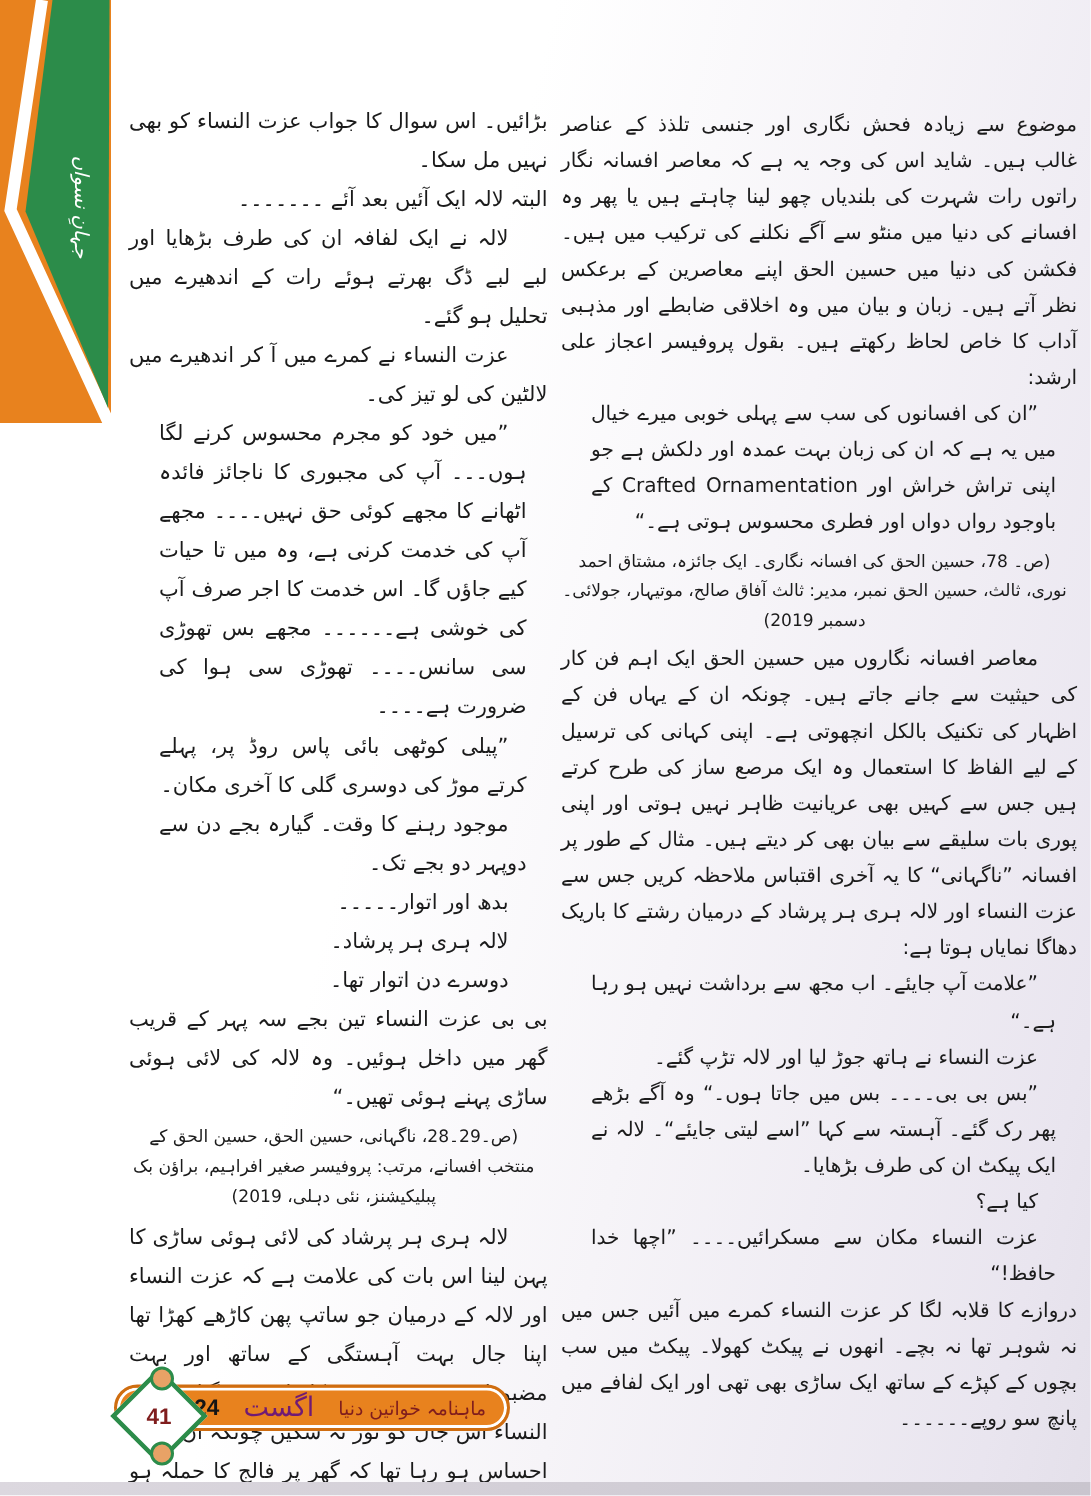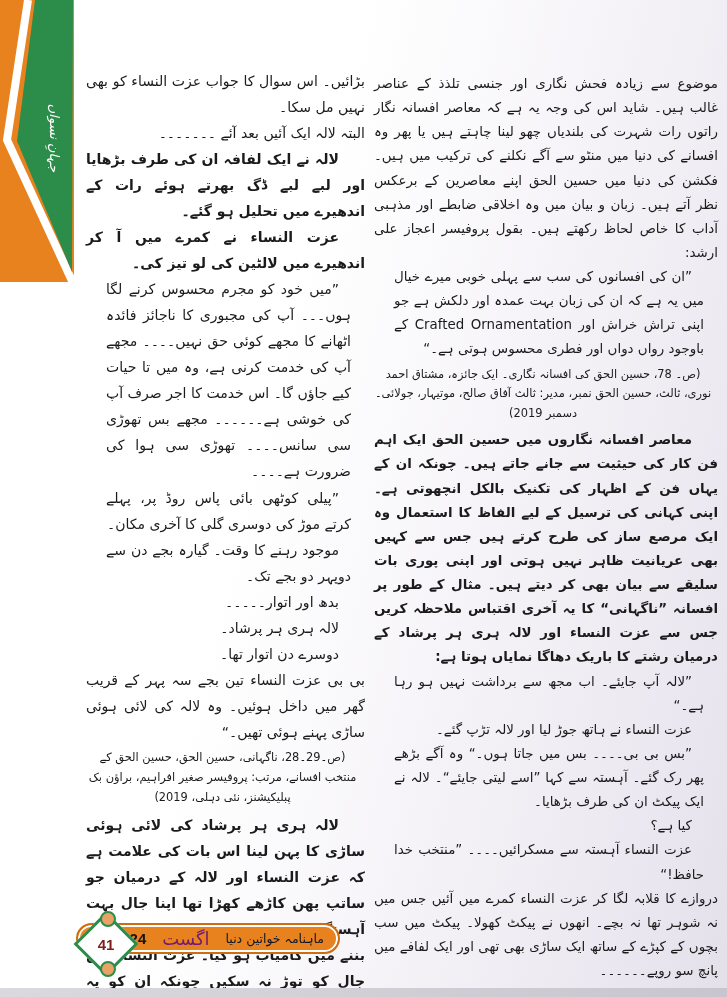--- a/index.html
+++ b/index.html
@@ -15,34 +15,34 @@
   .banner-label{
     position:absolute;left:62px;top:52px;width:172px;height:22px;
     transform:rotate(90deg);transform-origin:left top;
     color:#ffffff;font-size:13px;text-align:center;letter-spacing:1px;font-style:italic;
   }
   
   .col{position:absolute;direction:rtl;text-align:justify;}
   .col-left{left:86px;top:68px;width:279px;font-size:14px;line-height:1.86;}
   .col-right{left:374px;top:72px;width:344px;font-size:13.4px;line-height:1.8;}
   .para{margin:0;}
-  .p-body{text-indent:26px;font-weight:bold;}
+  .p-body{text-indent:26px;}
   .p-flush{text-indent:0;}
   .p-quote{margin:0 14px 0 20px;text-indent:12px;}
   .p-cite{font-size:11.4px;line-height:1.75;margin:3px 6px 4px 0;text-align:center;}
   
   .footer{position:absolute;left:0;top:905px;width:400px;height:80px;}
   .footer-pill{
     position:absolute;left:76px;top:18px;width:264px;height:31px;
     background:#e8821e;border:2px solid #cf6d10;border-radius:17px;
     box-shadow:inset 0 0 0 2px #ffffff;
     display:flex;align-items:center;direction:rtl;
     padding:0 14px 0 46px;box-sizing:border-box;gap:16px;
   }
-  .footer-magazine{color:#0f172a;font-size:12.5px;white-space:nowrap;}
+  .footer-magazine{color:#7f1d1d;font-size:12.5px;white-space:nowrap;}
   .footer-month{color:#701a75;font-size:18px;white-space:nowrap;}
   .footer-year{color:#141414;font-weight:bold;font-size:15px;font-family:"Liberation Sans",sans-serif;}
   .footer-diamond{
     position:absolute;left:83px;top:16px;width:40px;height:40px;
     background:#ffffff;border:3px solid #2c8c4a;transform:rotate(45deg);
     z-index:3;
   }
   .footer-page{
     position:absolute;left:83px;top:16px;width:46px;height:46px;z-index:4;
     display:flex;align-items:center;justify-content:center;
@@ -83,25 +83,25 @@
     </div>
 
 </div>
 
 <div class="col col-right">
   <div>
       <p class="para p-flush">موضوع سے زیادہ فحش نگاری اور جنسی تلذذ کے عناصر غالب ہیں۔ شاید اس کی وجہ یہ ہے کہ معاصر افسانہ نگار راتوں رات شہرت کی بلندیاں چھو لینا چاہتے ہیں یا پھر وہ افسانے کی دنیا میں منٹو سے آگے نکلنے کی ترکیب میں ہیں۔ فکشن کی دنیا میں حسین الحق اپنے معاصرین کے برعکس نظر آتے ہیں۔ زبان و بیان میں وہ اخلاقی ضابطے اور مذہبی آداب کا خاص لحاظ رکھتے ہیں۔ بقول پروفیسر اعجاز علی ارشد:</p>
       <p class="para p-quote">”ان کی افسانوں کی سب سے پہلی خوبی میرے خیال میں یہ ہے کہ ان کی زبان بہت عمدہ اور دلکش ہے جو اپنی تراش خراش اور Crafted Ornamentation کے باوجود رواں دواں اور فطری محسوس ہوتی ہے۔“</p>
       <p class="para p-cite">(ص۔ 78، حسین الحق کی افسانہ نگاری۔ ایک جائزہ، مشتاق احمد نوری، ثالث، حسین الحق نمبر، مدیر: ثالث آفاق صالح، موتیہار، جولائی۔دسمبر 2019)</p>
       <p class="para p-body">معاصر افسانہ نگاروں میں حسین الحق ایک اہم فن کار کی حیثیت سے جانے جاتے ہیں۔ چونکہ ان کے یہاں فن کے اظہار کی تکنیک بالکل انچھوتی ہے۔ اپنی کہانی کی ترسیل کے لیے الفاظ کا استعمال وہ ایک مرصع ساز کی طرح کرتے ہیں جس سے کہیں بھی عریانیت ظاہر نہیں ہوتی اور اپنی پوری بات سلیقے سے بیان بھی کر دیتے ہیں۔ مثال کے طور پر افسانہ ”ناگہانی“ کا یہ آخری اقتباس ملاحظہ کریں جس سے عزت النساء اور لالہ ہری ہر پرشاد کے درمیان رشتے کا باریک دھاگا نمایاں ہوتا ہے:</p>
-      <p class="para p-quote">”لالہ آپ جایئے۔ اب مجھ سے برداشت نہیں ہو رہا ہے۔“</p>
+      <p class="para p-quote">”علامت آپ جایئے۔ اب مجھ سے برداشت نہیں ہو رہا ہے۔“</p>
       <p class="para p-quote">عزت النساء نے ہاتھ جوڑ لیا اور لالہ تڑپ گئے۔</p>
       <p class="para p-quote">”بس بی بی۔۔۔۔ بس میں جاتا ہوں۔“ وہ آگے بڑھے پھر رک گئے۔ آہستہ سے کہا ”اسے لیتی جایئے“۔ لالہ نے ایک پیکٹ ان کی طرف بڑھایا۔</p>
       <p class="para p-quote">کیا ہے؟</p>
-      <p class="para p-quote">عزت النساء آہستہ سے مسکرائیں۔۔۔۔ ”منتخب خدا حافظ!“</p>
+      <p class="para p-quote">عزت النساء مکان سے مسکرائیں۔۔۔۔ ”اچھا خدا حافظ!“</p>
       <p class="para p-flush">دروازے کا قلابہ لگا کر عزت النساء کمرے میں آئیں جس میں نہ شوہر تھا نہ بچے۔ انھوں نے پیکٹ کھولا۔ پیکٹ میں سب بچوں کے کپڑے کے ساتھ ایک ساڑی بھی تھی اور ایک لفافے میں پانچ سو روپے۔۔۔۔۔۔</p>
     </div>
 </div>
 
 <div class="footer">
   <div class="footer-pill">
     <span class="footer-magazine">ماہنامہ خواتین دنیا</span>
     <span class="footer-month">اگست</span>
     <span class="footer-year">2024</span>
   </div>

